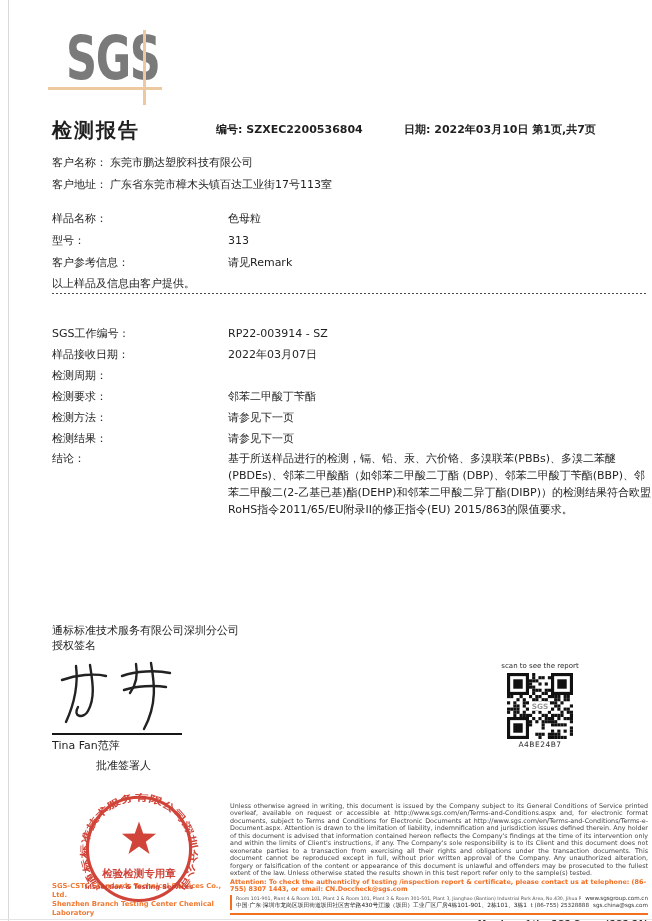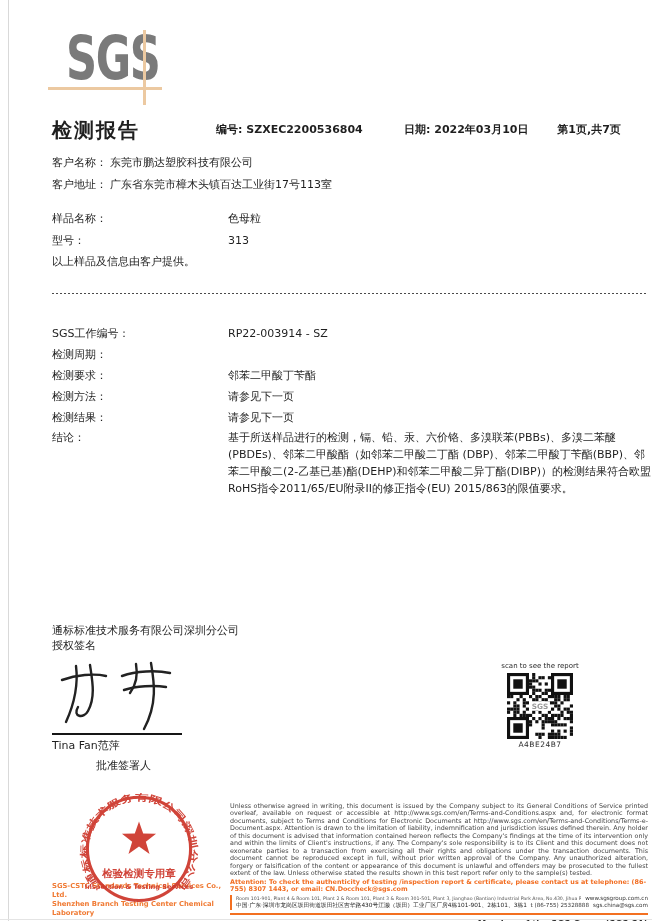--- a/index.html
+++ b/index.html
@@ -12,21 +12,21 @@
   .logo-wrap{position:absolute;left:66px;top:28px;width:120px;height:80px;}
   .logo-text{position:absolute;left:0;top:0;font-size:60px;line-height:60px;font-weight:bold;
              color:#7a7a7a;letter-spacing:-2px;transform:scale(.72,1);transform-origin:left top;}
   .tan-h{position:absolute;left:48px;top:87px;width:114px;height:3px;background:#ecc9a1;}
   .tan-v{position:absolute;left:143px;top:30px;width:3px;height:75px;background:#ecc9a1;}
 
   
   .title{position:absolute;left:52px;top:117px;font-size:20px;font-weight:bold;letter-spacing:2px;}
   .repno{position:absolute;left:216px;top:122px;font-size:11px;font-weight:bold;white-space:nowrap;}
   .daterow{position:absolute;left:404px;top:122px;font-size:11px;font-weight:bold;white-space:nowrap;}
-  .daterow .pageinfo{margin-left:25px;}
+  .daterow .pageinfo{margin-left:0;}
 
   
   .sec{position:absolute;left:52px;right:4px;}
   .frow{position:relative;font-size:11px;height:22px;line-height:22px;white-space:nowrap;}
   .frow .lbl{position:absolute;left:0;}
   .frow .v1{position:absolute;left:58px;}
   .frow .v2{position:absolute;left:176px;}
   .note{font-size:11px;line-height:20px;}
   .dashes{position:absolute;left:52px;top:293px;width:596px;height:1px;
           background:repeating-linear-gradient(90deg,#4a4a4a 0 2px,transparent 2px 4px);}
@@ -102,29 +102,37 @@
 
   <div class="sec" style="top:208px">
     <div class="frow">
       <span class="lbl">样品名称：</span>
       <span class="v2">色母粒</span>
     </div>
     <div class="frow">
       <span class="lbl">型号：</span>
       <span class="v2">313</span>
     </div>
+    <div class="frow">
+      <span class="lbl">客户参考信息：</span>
+      <span class="v2">请见Remark</span>
+    </div>
     <div class="note">以上样品及信息由客户提供。</div>
   </div>
 
   <div class="dashes"></div>
 
   <div class="sec" style="top:323px">
     <div class="frow wrow">
       <span class="lbl">SGS工作编号：</span>
       <span class="v2">RP22-003914 - SZ</span>
+    </div>
+    <div class="frow wrow">
+      <span class="lbl">样品接收日期：</span>
+      <span class="v2">2022年03月07日</span>
     </div>
     <div class="frow wrow">
       <span class="lbl">检测周期：</span>
     </div>
     <div class="frow wrow">
       <span class="lbl">检测要求：</span>
       <span class="v2">邻苯二甲酸丁苄酯</span>
     </div>
     <div class="frow wrow">
       <span class="lbl">检测方法：</span>

